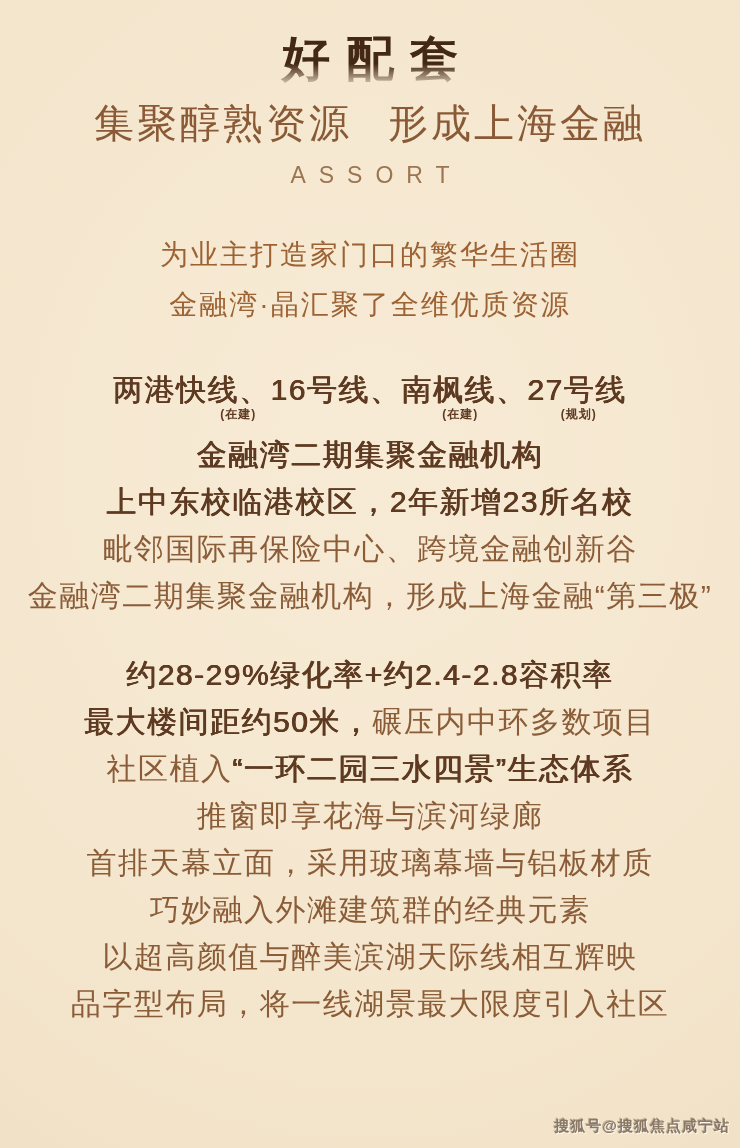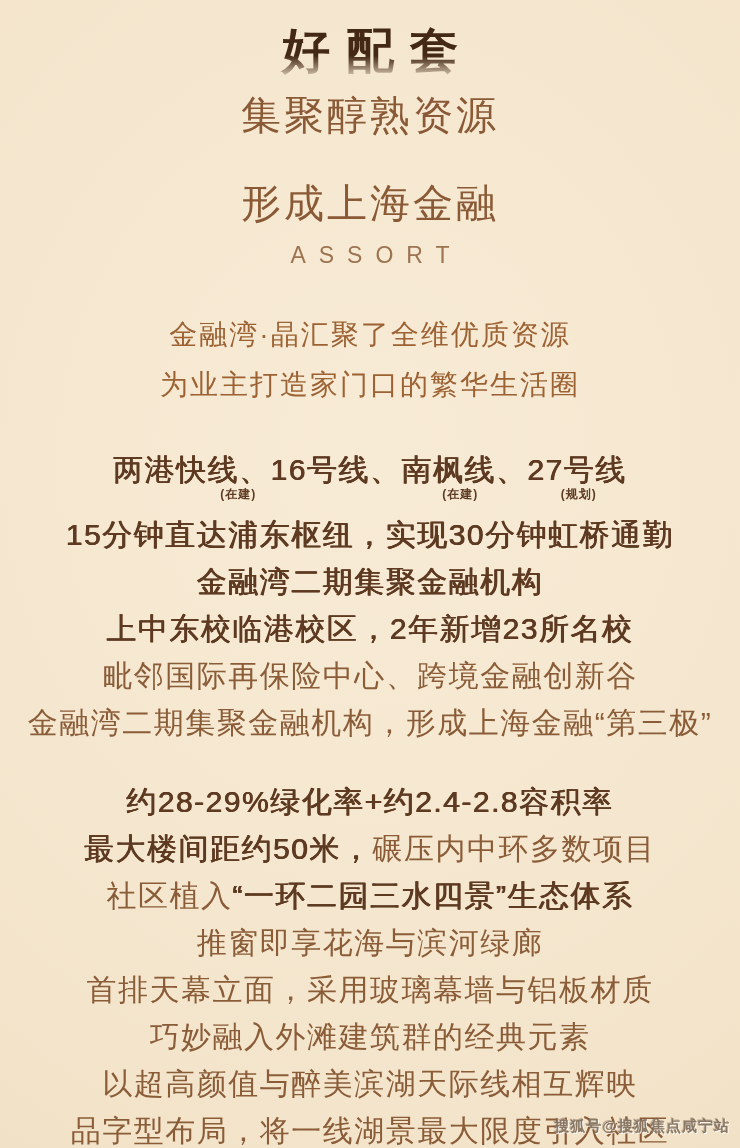--- a/index.html
+++ b/index.html
@@ -3,36 +3,36 @@
 <meta charset="utf-8">
 <style>
   html,body{margin:0;padding:0;background:#d9d2c4;}
   .page{
     width:740px;height:1148px;margin:0 auto;position:relative;overflow:hidden;
     background:radial-gradient(120% 90% at 50% 40%, #f8ebd6 0%, #f4e6cd 55%, #eeddc1 100%);
     font-family:"Liberation Sans",sans-serif;
     text-align:center;
     -webkit-font-smoothing:antialiased;
   }
-  header{padding-top:20px;}
+  header{padding-top:28px;}
   .title{
     margin:0;
     font-family:"Liberation Serif",serif;
     font-size:48px;line-height:62px;font-weight:700;
     letter-spacing:16px;text-indent:16px;
     color:#442816;
     -webkit-mask-image:linear-gradient(180deg,#000 0%,#000 58%,rgba(0,0,0,.25) 88%,rgba(0,0,0,.05) 100%);
             mask-image:linear-gradient(180deg,#000 0%,#000 58%,rgba(0,0,0,.25) 88%,rgba(0,0,0,.05) 100%);
   }
   .subtitle{
     margin-top:8px;
     font-family:"Liberation Serif",serif;
     font-size:40px;line-height:52px;color:#8a5a36;
     letter-spacing:3px;
-    display:flex;justify-content:center;gap:36px;flex-direction:column;
+    display:flex;justify-content:center;gap:36px;
   }
   .tagline{
     margin-top:10px;
     font-size:23px;line-height:30px;color:#9d7450;
     letter-spacing:13px;text-indent:13px;font-weight:400;
   }
   .intro{margin-top:40px;font-size:28px;line-height:50px;color:#9c6233;letter-spacing:2px;}
   .features{margin-top:40px;}
   .community{margin-top:32px;}
   .ln{font-size:30px;line-height:47px;letter-spacing:1.5px;white-space:nowrap;}
@@ -63,32 +63,31 @@
   <header>
     <h1 class="title">好配套</h1>
     <div class="subtitle">
       <span>集聚醇熟资源</span>
       <span>形成上海金融</span>
     </div>
     <div class="tagline">ASSORT</div>
   </header>
 
   <section class="intro">
+    <div>为业主打造家门口的繁华生活圈</div>
     <div>金融湾·晶汇聚了全维优质资源</div>
-    <div>为业主打造家门口的繁华生活圈</div>
   </section>
 
   <section class="features">
     <div class="ln b transit">两港快线、16号线、南枫线、27号线</div>
     <div class="notes-row">
       <span class="note">(在建)</span>
       <span class="note">(在建)</span>
       <span class="note">(规划)</span>
     </div>
-    <div class="ln b">15分钟直达浦东枢纽，实现30分钟虹桥通勤</div>
     <div class="ln b">金融湾二期集聚金融机构</div>
     <div class="ln b">上中东校临港校区，2年新增23所名校</div>
     <div class="ln r">毗邻国际再保险中心、跨境金融创新谷</div>
     <div class="ln r">金融湾二期集聚金融机构，形成上海金融“第三极”</div>
   </section>
 
   <section class="features community">
     <div class="ln">
       <span class="b">约28-29%绿化率+约2.4-2.8容积率</span>
     </div>

